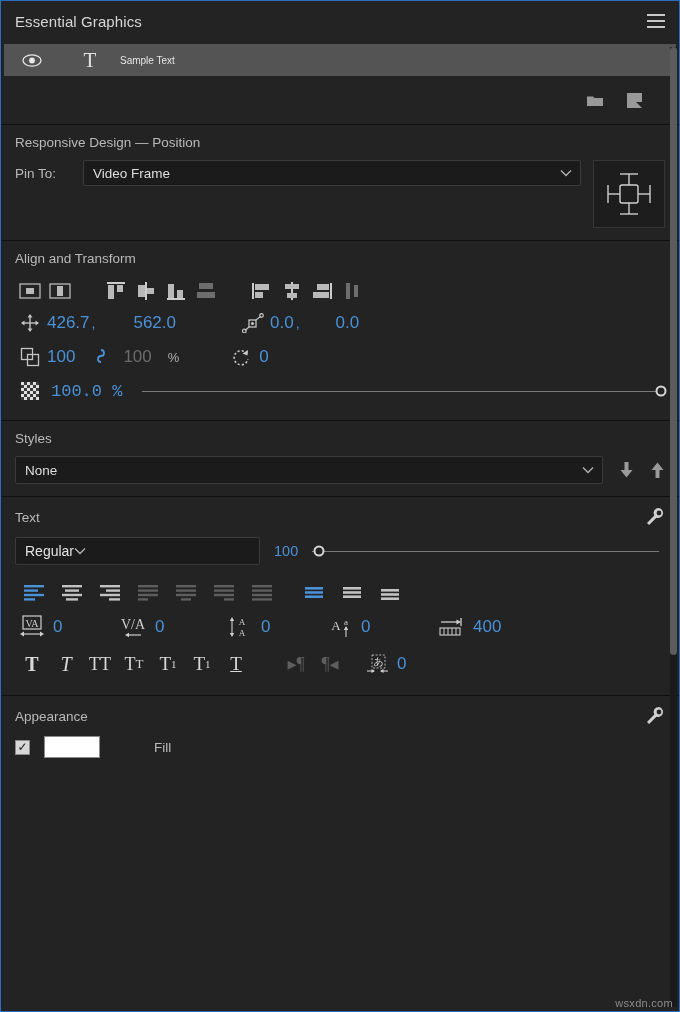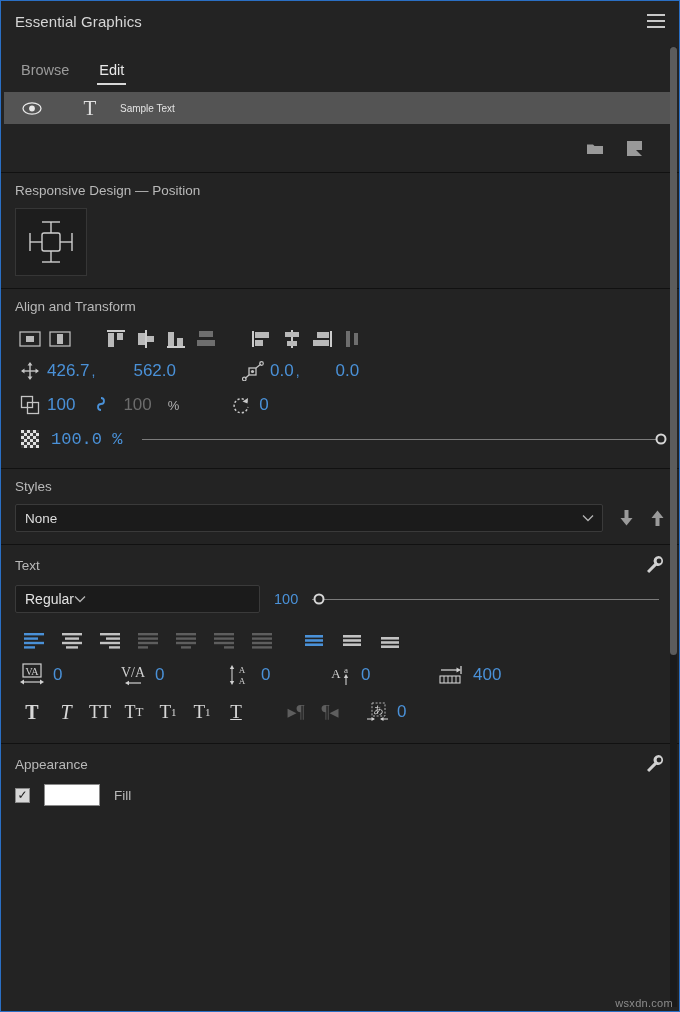--- a/index.html
+++ b/index.html
@@ -213,21 +213,21 @@
     width: 15px; height: 15px;
     border: 1px solid #8a8a8a; background: #d7d7d7;
     display: flex; align-items: center; justify-content: center;
     cursor: pointer;
   }
   .chk span { font-size: 12px; color: #1b1b1b; line-height: 1; }
   .swatch {
     width: 56px; height: 22px;
     background: #ffffff; border: 1px solid #8a8a8a; cursor: pointer;
   }
-  .appear-label { font-size: 13.5px; color: #b9b9b9; }
+  .appear-label { font-size: 13.5px; color: #b9b9b9; margin-left: 40px; }
 
   
   .scrollbar {
     position: absolute; right: 2px; top: 46px;
     width: 7px; height: 960px;
     background: #1a1a1a;
   }
   .scroll-thumb {
     position: absolute; left: 0; top: 0;
     width: 7px; height: 608px;
@@ -248,24 +248,20 @@
 
   <div class="titlebar">
     <div class="panel-title">Essential Graphics</div>
     <div class="hamburger">
       <i></i>
         <i></i>
         <i></i>
     </div>
   </div>
 
-  <div class="tabs">
-    <div class="tab">Browse</div>
-    <div class="tab active">Edit</div>
-  </div>
 
   <div class="layer-area">
     <div class="layer-row">
       <div class="eye-cell">
         <svg width="20" height="13" viewBox="0 0 20 13">
           <ellipse cx="10" cy="6.5" rx="9" ry="5.6" fill="none" stroke="#e8e8e8" stroke-width="1.3"></ellipse>
           <circle cx="10" cy="6.5" r="2.9" fill="#e8e8e8"></circle>
         </svg>
       </div>
       <div class="type-cell">
@@ -285,20 +281,33 @@
       <svg width="17" height="16" viewBox="0 0 17 16">
         <path d="M1 1 L16 1 L16 16 L1 16 Z" fill="#b4b4b4"></path>
         <path d="M10 10 L16 10 L16 16 Z" fill="#232323"></path>
       </svg>
     </div>
   </div>
 
   <div class="section">
     <div class="section-head">Responsive Design — Position</div>
     <div class="pin-row">
+      <div class="pin-left">
+        <div class="pin-line">
+          <div class="pin-label">Pin To:</div>
+          <div class="select">
+            <span>Video Frame</span>
+            <span class="chev">
+              <svg width="12" height="8" viewBox="0 0 12 8">
+                  <path d="M1 1.5 L6 6.5 L11 1.5" fill="none" stroke="#b4b4b4" stroke-width="1.3"></path>
+                </svg>
+            </span>
+          </div>
+        </div>
+      </div>
       <div class="pin-widget">
         <svg width="56" height="52" viewBox="0 0 56 52">
           <rect x="19" y="17" width="18" height="18" rx="2" fill="none" stroke="#cfcfcf" stroke-width="1.4"></rect>
           <line x1="19" y1="6" x2="37" y2="6" stroke="#cfcfcf" stroke-width="1.4"></line>
           <line x1="28" y1="6" x2="28" y2="17" stroke="#cfcfcf" stroke-width="1.4"></line>
           <line x1="19" y1="46" x2="37" y2="46" stroke="#cfcfcf" stroke-width="1.4"></line>
           <line x1="28" y1="35" x2="28" y2="46" stroke="#cfcfcf" stroke-width="1.4"></line>
           <line x1="7" y1="17" x2="7" y2="35" stroke="#cfcfcf" stroke-width="1.4"></line>
           <line x1="7" y1="26" x2="19" y2="26" stroke="#cfcfcf" stroke-width="1.4"></line>
           <line x1="49" y1="17" x2="49" y2="35" stroke="#cfcfcf" stroke-width="1.4"></line>

